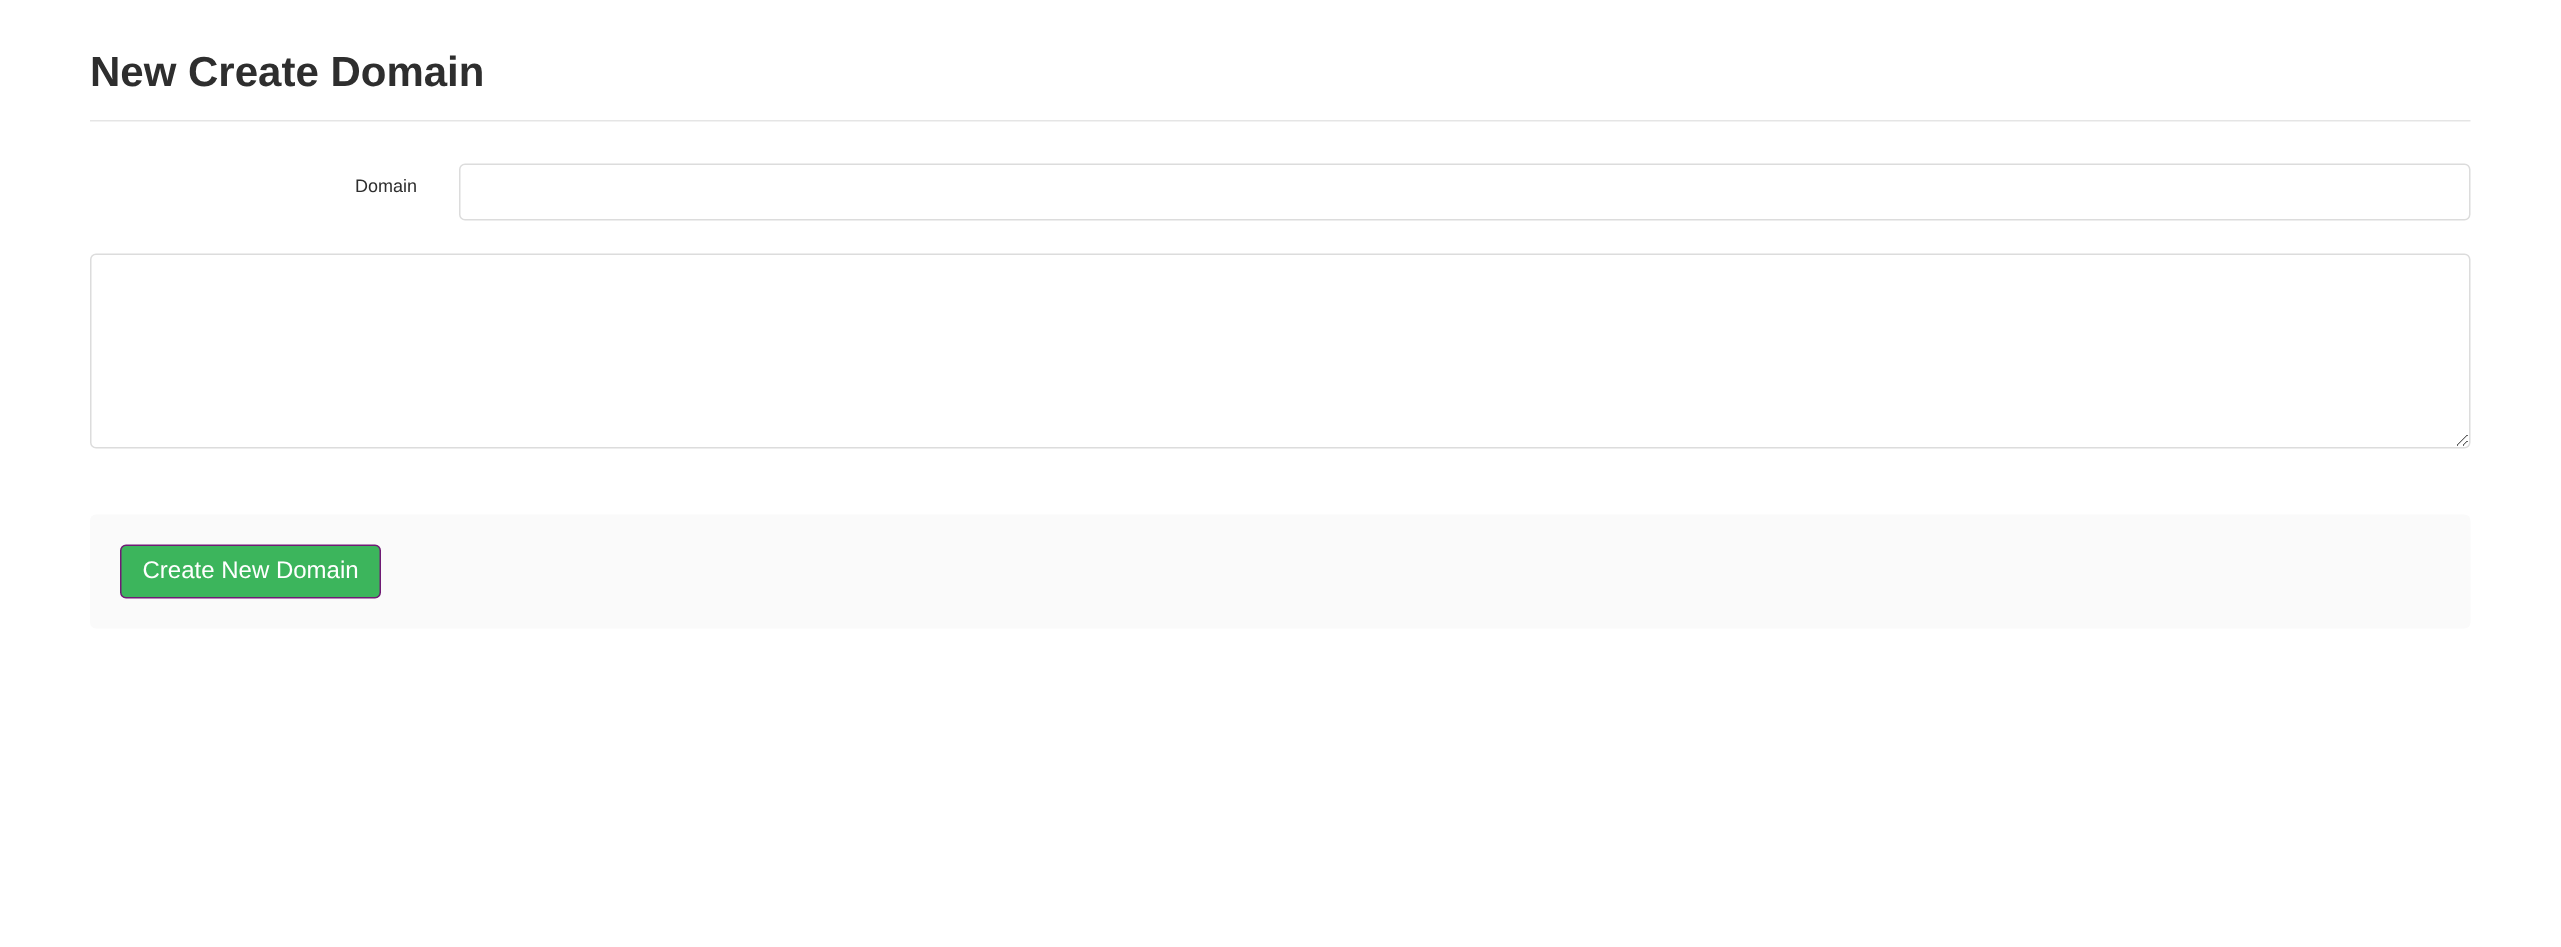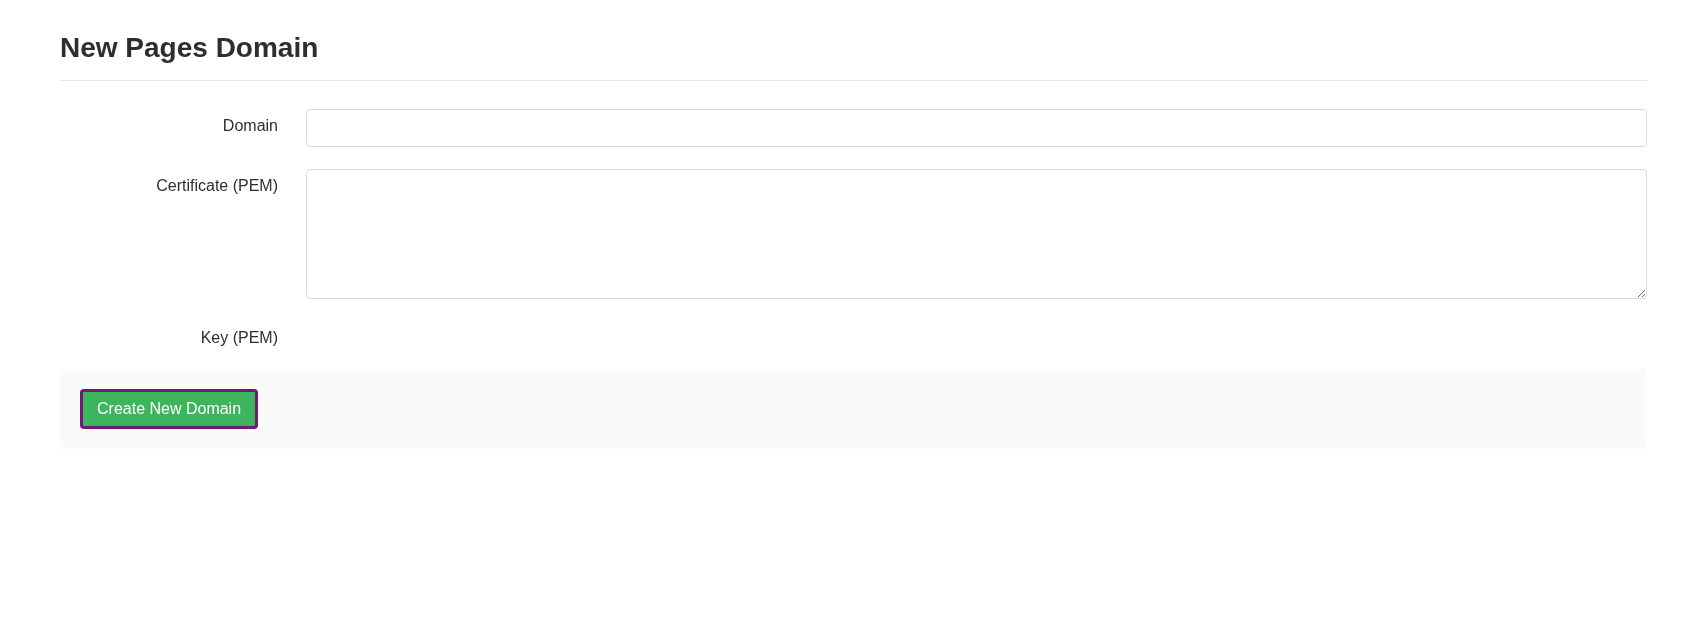--- a/index.html
+++ b/index.html
@@ -30,21 +30,21 @@
     .form-row {
       display: flex;
       align-items: flex-start;
       margin-bottom: 22px;
     }
     .form-label {
       width: 246px;
       text-align: right;
       padding-right: 28px;
       padding-top: 8px;
-      font-size: 16px;
+      font-size: 12px;
       color: #2e2e2e;
       flex-shrink: 0;
     }
     .form-control-wrap {
       flex: 1;
       min-width: 0;
     }
     .form-input {
       width: 100%;
       height: 38px;
@@ -70,49 +70,47 @@
       color: #2e2e2e;
       margin-top: 8px;
     }
     .form-footer {
       background: #fafafa;
       padding: 20px;
       border-radius: 4px;
     }
     .btn-success {
       background: #3cb55c;
-      border: 3px solid #701a75;
+      border: 1px solid #701a75;
       color: #fff;
       font-size: 16px;
       padding: 8px 14px;
       border-radius: 4px;
       cursor: pointer;
     }
   </style>
 </head>
 <body>
 
 <div class="container">
-  <h1 class="page-title">New Pages Domain</h1>
+  <h1 class="page-title">New Create Domain</h1>
   <hr class="hr">
 
   <div class="form-row">
     <label class="form-label">Domain</label>
     <div class="form-control-wrap">
       <input type="text" class="form-input" value="" style="">
     </div>
   </div>
 
   <div class="form-row">
-    <label class="form-label">Certificate (PEM)</label>
     <div class="form-control-wrap">
       <textarea class="form-textarea" style=""></textarea>
     </div>
   </div>
 
   <div class="form-row">
-    <label class="form-label">Key (PEM)</label>
   </div>
 
   <div class="form-footer">
     <button class="btn-success">Create New Domain</button>
   </div>
 </div>
 
 </body></html>

